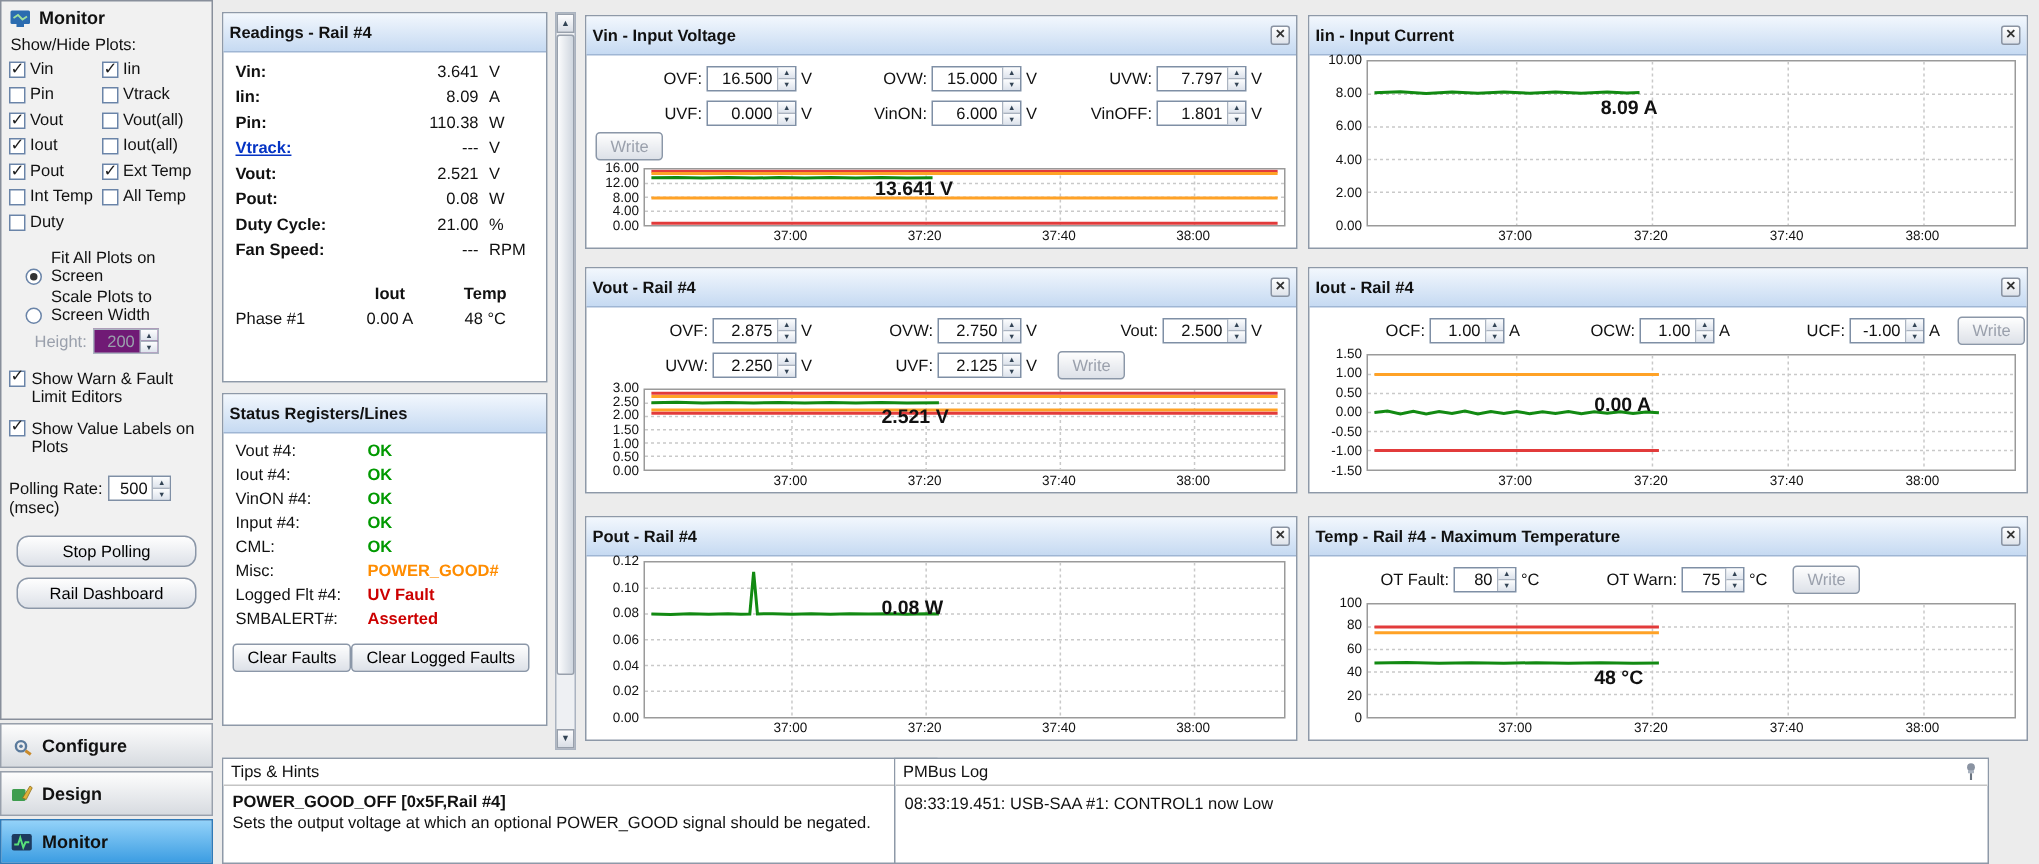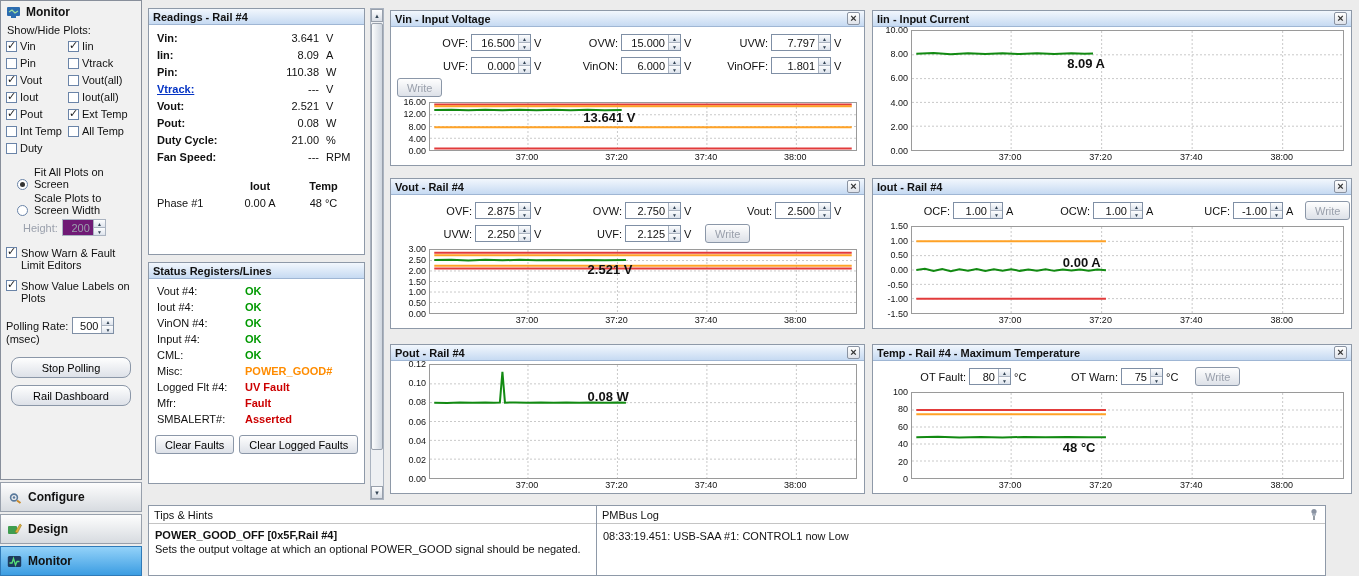--- a/index.html
+++ b/index.html
@@ -1,20 +1,20 @@
 <!DOCTYPE html>
 <html><head>
 <meta charset="utf-8">
 <style>
 *{box-sizing:border-box;margin:0;padding:0}
 html,body{width:1359px;height:576px}
 body{font-family:"Liberation Sans","DejaVu Sans",sans-serif;font-size:11px;color:#111;background:#ececec;position:relative;overflow:hidden}
 
 .panel{position:absolute;background:#fff;border:1px solid #8e99a8}
-.bhdr{height:16px;display:flex;align-items:center;justify-content:space-between;padding:0 4px;
+.bhdr{height:26px;display:flex;align-items:center;justify-content:space-between;padding:0 4px;
   background:linear-gradient(#f2f7fd,#c6daf2);border-bottom:1px solid #9fb6d4;font-weight:bold;flex:none}
 .whdr{height:18px;display:flex;align-items:center;justify-content:space-between;padding:0 5px;background:#fff;border-bottom:1px solid #c4c4c4;flex:none}
 .closebtn{width:13px;height:13px;border:1px solid #8a93a2;background:linear-gradient(#fff,#dfe3ea);display:flex;align-items:center;justify-content:center;border-radius:2px;cursor:default}
 .closebtn::before{content:"×";font-size:11px;line-height:1;font-weight:bold;color:#333}
 
 .btn{display:inline-flex;align-items:center;justify-content:center;height:19px;padding:0 9px;border:1px solid #8b97a8;border-radius:3px;background:linear-gradient(#fefefe,#dde1e8);font-family:inherit;font-size:11px;white-space:nowrap}
 .btn.disabled{color:#9aa0ac}
 .btn.big{height:21px;border-radius:8px;width:120px}
 
 .cb{width:11px;height:11px;border:1px solid #6a84a8;background:#fff;display:inline-block;position:relative;flex:none}
@@ -56,21 +56,21 @@
 .rlabel.link{color:#0433c4;text-decoration:underline;cursor:pointer}
 .rval{flex:1;text-align:right;padding-right:7px}
 .runit{width:30px}
 .phead,.prow{display:flex;padding:0 8px;align-items:center;height:17px}
 .phead{font-weight:bold;margin-top:12px}
 .pcol1{width:72px}.pcol2{width:62px;text-align:center}.pcol3{flex:1;text-align:center}
 .srow{display:flex;height:16px;align-items:center;padding:0 8px}
 .slabel{width:88px;white-space:nowrap}
 .sval{font-weight:bold;white-space:nowrap}
 .sval.ok{color:#009900}.sval.warn{color:#ff8c00}.sval.fault{color:#cc0000}
-.statusbtns{display:flex;gap:5px;padding:8px 6px 0}
+.statusbtns{display:flex;padding:8px 6px 0}
 
 
 .vscroll{position:absolute;width:14px;border:1px solid #aab3c0;background:#eef0f3;display:flex;flex-direction:column}
 .sarrow{height:13px;flex:none;border:1px solid #98a0ac;background:linear-gradient(#fdfdfe,#d9dee6);display:flex;align-items:center;justify-content:center}
 .sarrow.up::before{content:"▲";font-size:6px;color:#345}
 .sarrow.dn::before{content:"▼";font-size:6px;color:#345}
 .strack{flex:1;position:relative}
 .sthumb{position:absolute;left:0;right:0;top:1px;height:92%;border:1px solid #98a0ac;border-radius:2px;background:linear-gradient(90deg,#fbfcfd,#cfd6df)}
 
 
@@ -326,24 +326,20 @@
       </div>
     <div class="srow">
         <span class="slabel">Misc:</span>
         <span class="sval warn">POWER_GOOD#</span>
       </div>
     <div class="srow">
         <span class="slabel">Logged Flt #4:</span>
         <span class="sval fault">UV Fault</span>
       </div>
     <div class="srow">
-        <span class="slabel">Mfr:</span>
-        <span class="sval fault">Fault</span>
-      </div>
-    <div class="srow">
         <span class="slabel">SMBALERT#:</span>
         <span class="sval fault">Asserted</span>
       </div>
     <div class="statusbtns">
       <button class="btn">Clear Faults</button>
       <button class="btn">Clear Logged Faults</button>
     </div>
   </div>
 </div>
 

